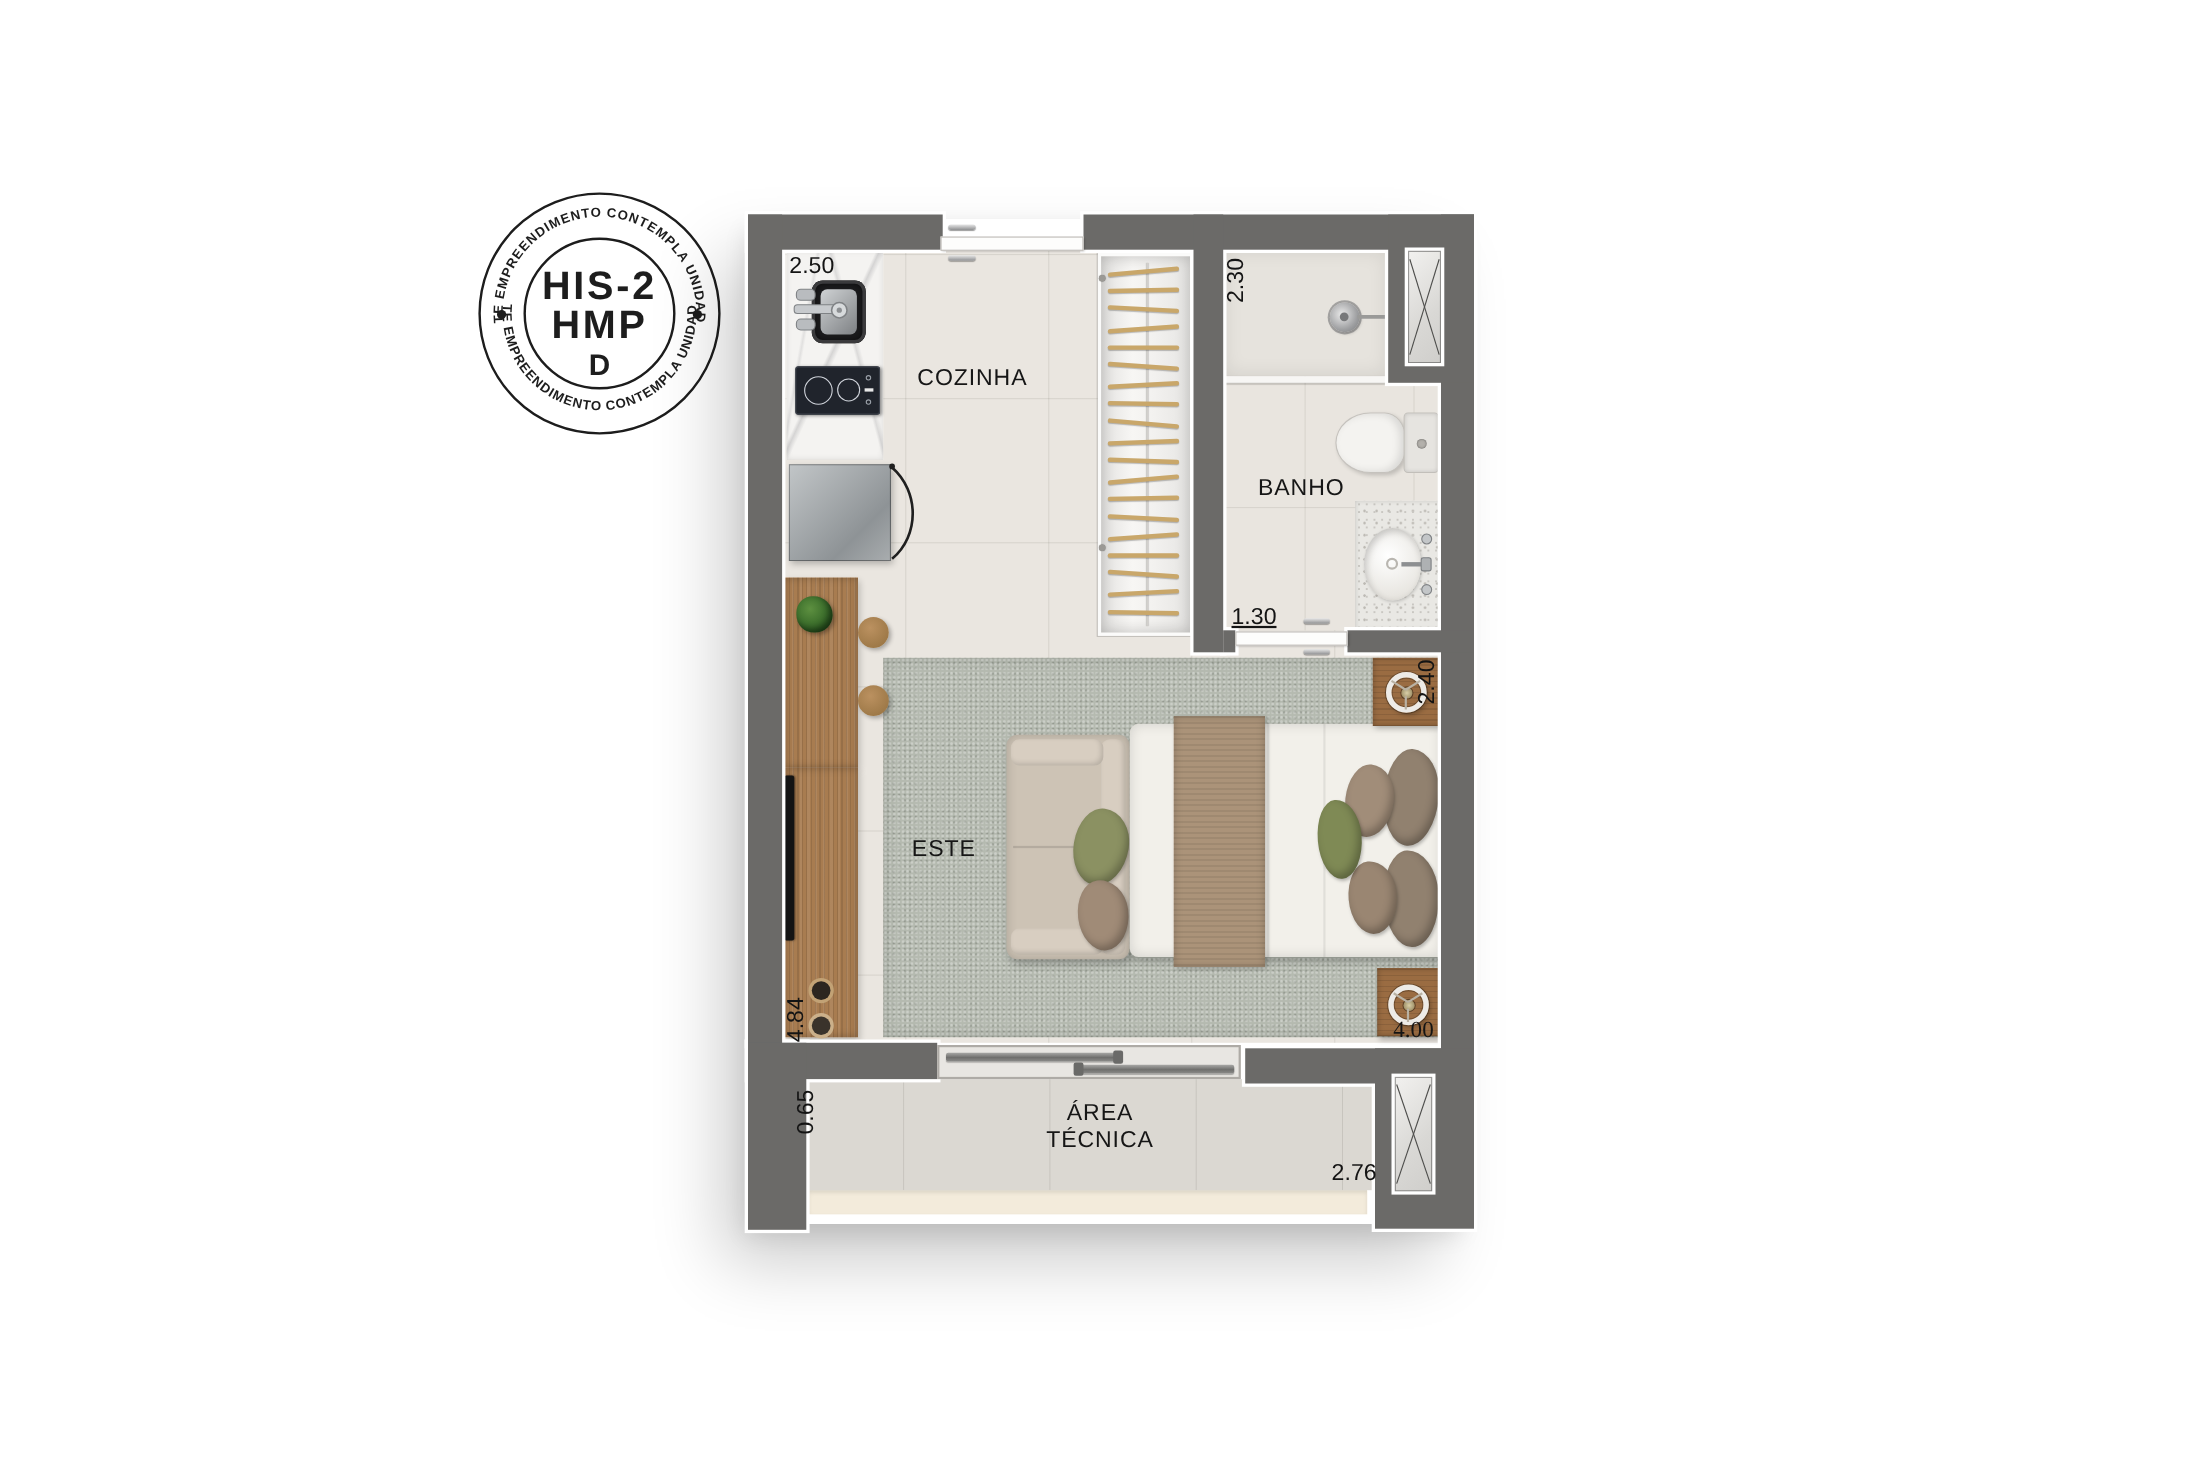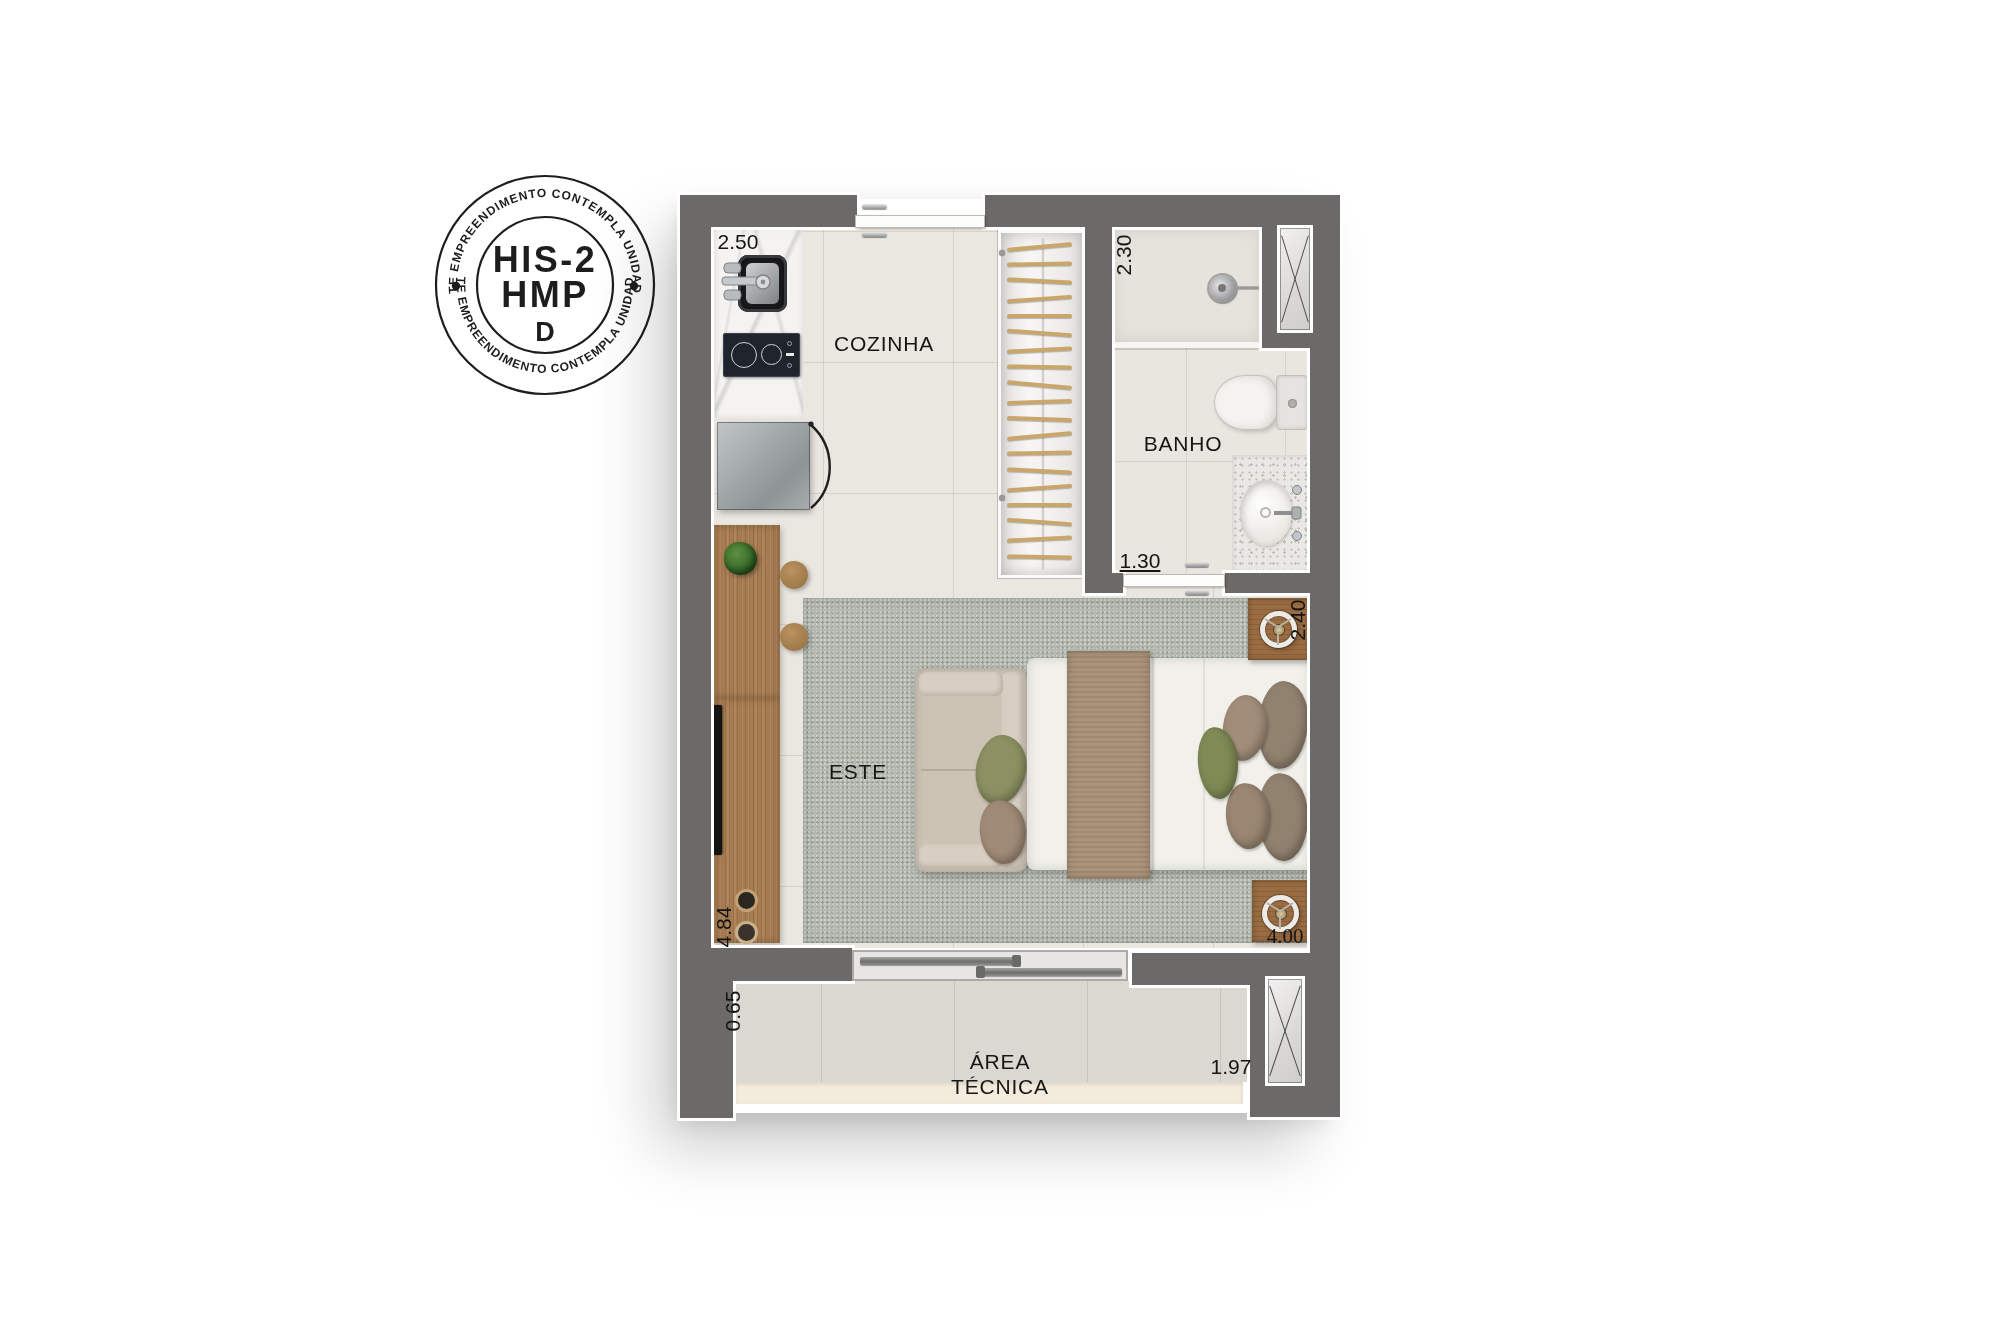--- a/index.html
+++ b/index.html
@@ -335,27 +335,27 @@
     <div class="window" style="left:172px;top:755px;width:276px;height:31px;">
       <div class="rail" style="left:6px;top:5px;width:160px;height:8px;"></div>
       <div class="rail" style="left:124px;top:16px;width:144px;height:8px;"></div>
       <div class="railknob" style="left:158px;top:3px;width:9px;height:12px;"></div>
       <div class="railknob" style="left:122px;top:14px;width:9px;height:12px;"></div>
     </div>
 
     <div class="label" style="left:204px;top:149px;">COZINHA</div>
     <div class="label" style="left:503px;top:249px;">BANHO</div>
     <div class="label" style="left:178px;top:577px;">ESTE</div>
-    <div class="label" style="left:320px;top:879px;line-height:25px;">
+    <div class="label" style="left:320px;top:829px;line-height:25px;">
       <div style="position:static;">ÁREA</div>
       <div style="position:static;">TÉCNICA</div>
     </div>
 
     <div class="dim" style="left:58px;top:47px;">2.50</div>
     <div class="dim v" style="left:444px;top:60px;">2.30</div>
     <div class="dim" style="left:460px;top:366px;text-decoration:underline;">1.30</div>
     <div class="dim v" style="left:618px;top:425px;">2.40</div>
     <div class="dim v" style="left:44px;top:732px;">4.84</div>
     <div class="dim" style="left:605px;top:741px;font-family:Liberation Serif, serif;">4.00</div>
     <div class="dim v" style="left:53px;top:816px;">0.65</div>
-    <div class="dim" style="left:551px;top:872px;">1.97</div>
+    <div class="dim" style="left:551px;top:872px;">2.76</div>
   </div>
 </div>
 
 </body></html>

